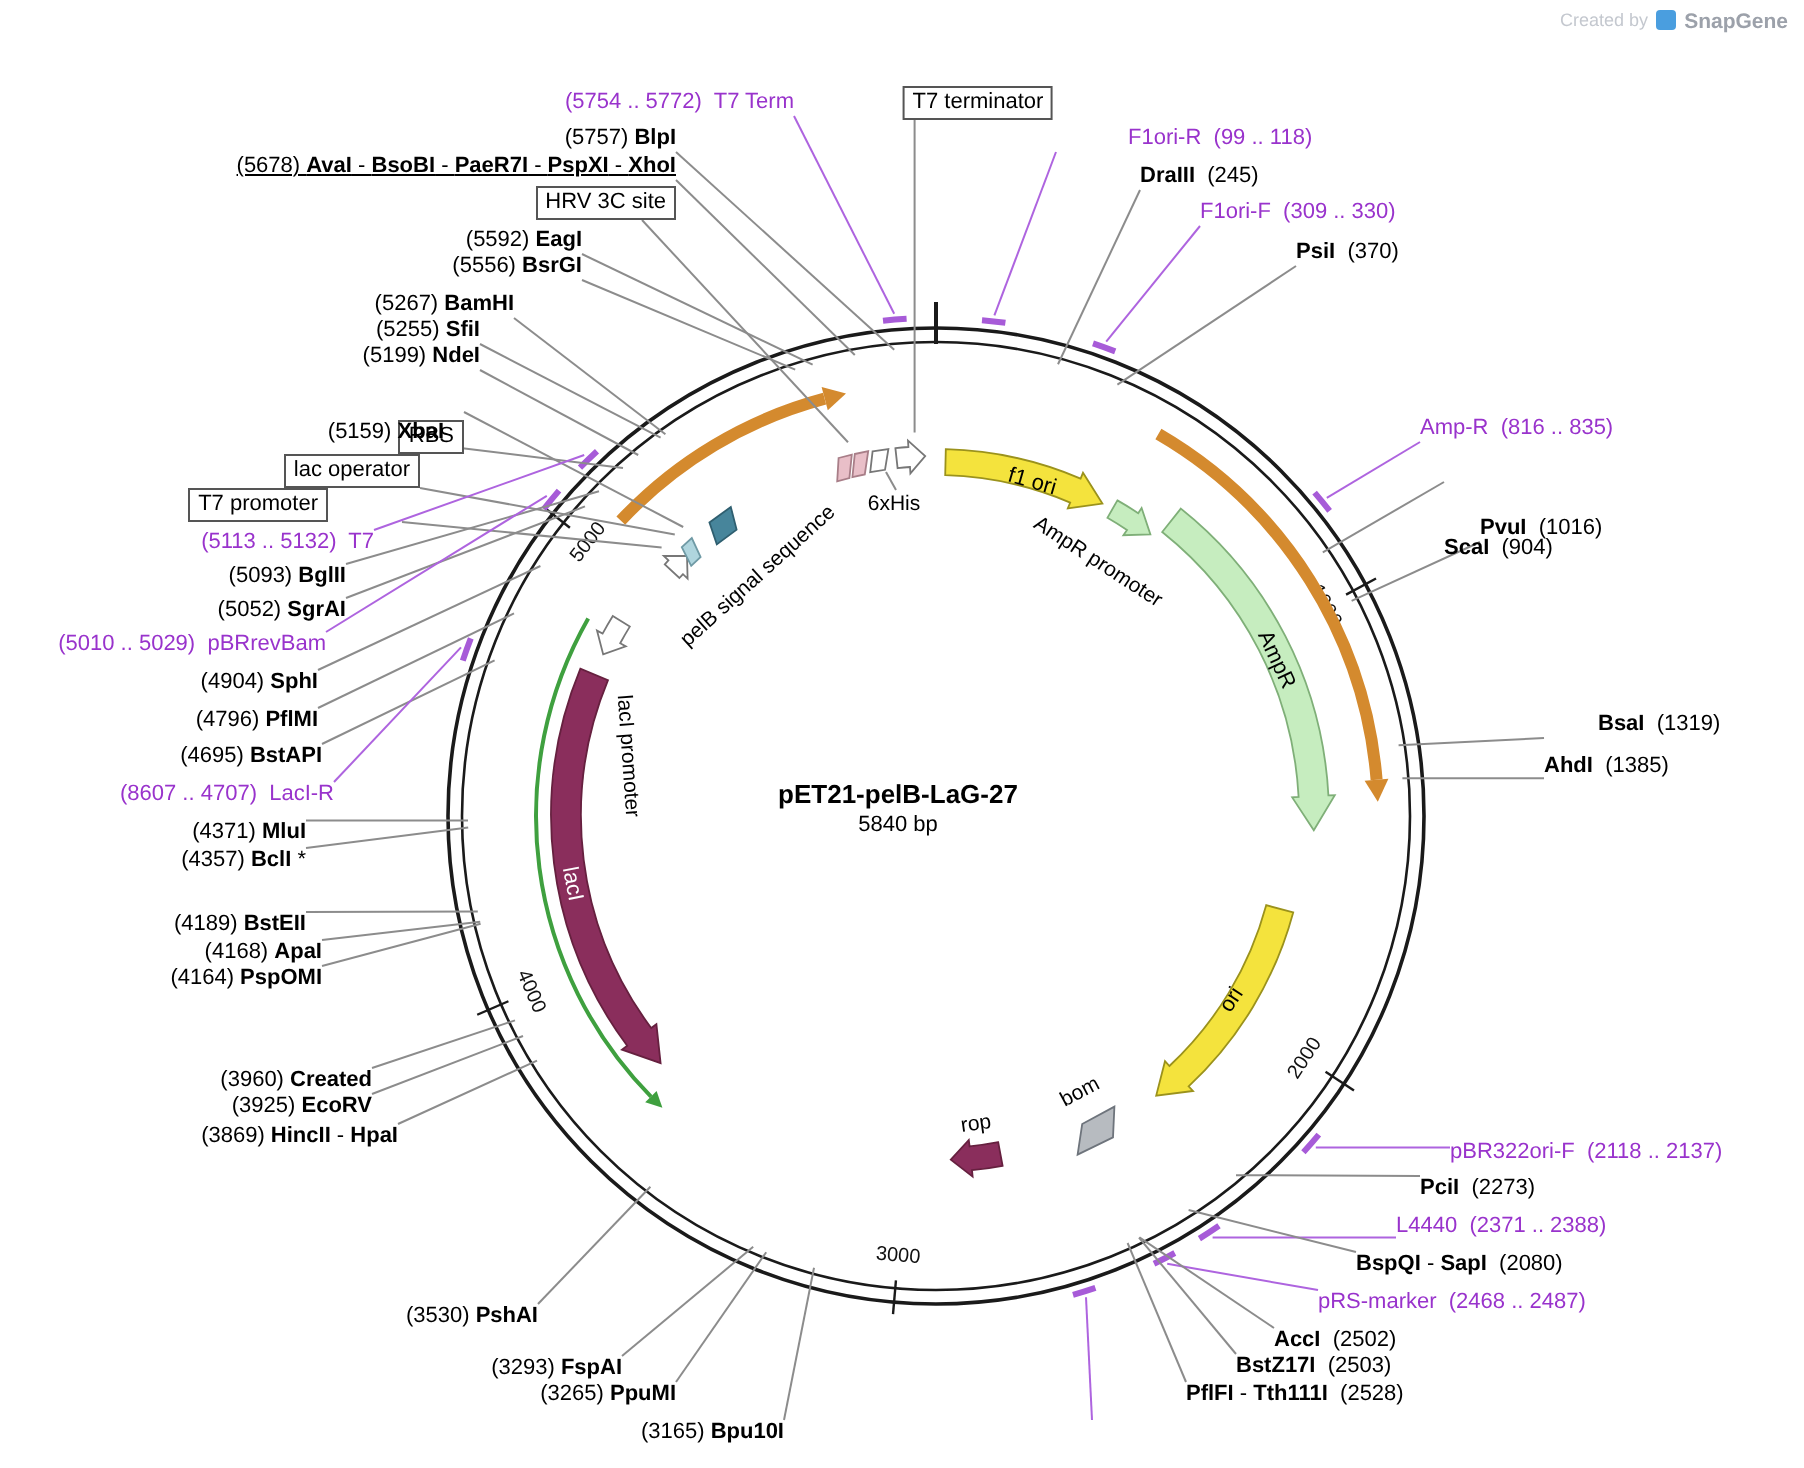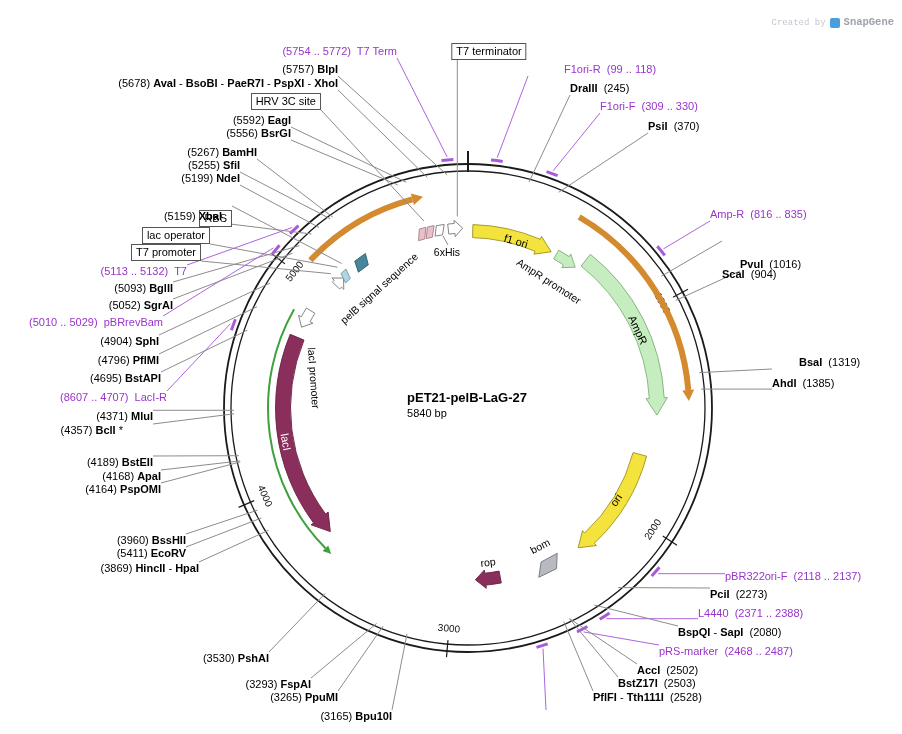--- a/index.html
+++ b/index.html
@@ -9,24 +9,24 @@
   #labels{position:absolute;left:0;top:0;width:100%;height:100%;}
   .lbl{position:absolute;font-size:11px;line-height:13px;color:#000;white-space:pre;}
   .lbl .b{font-weight:bold;}
   .lbl.purple{color:#9933CC;}
   .lbl.box{border:1px solid #555;padding:1px 4px;line-height:13px;background:#fff;}
   .box-white{background:#fff;border-color:#222;}
   .box-pink{background:#EFC6CE;border-color:#B08891;}
   .box-gray{background:#C6CBD2;border-color:#8A9099;margin-top:21px;}
   .box-teal{background:#B5DAE2;border-color:#7FA9B4;}
   .box-lgray{background:#D7DADF;border-color:#989FA8;}
-  #center-title{position:absolute;left:467px;top:404px;transform:translate(-50%,-50%);text-align:left;}
+  #center-title{position:absolute;left:449px;top:404px;transform:translate(-50%,-50%);text-align:center;}
   #center-title .pname{font-size:13px;font-weight:bold;color:#000;white-space:nowrap;}
   #center-title .psize{font-size:11px;color:#000;margin-top:2px;}
-  #watermark{position:absolute;top:16px;right:8px;display:flex;align-items:flex-end;gap:4px;font-family:Liberation Mono, monospace;}
+  #watermark{position:absolute;top:5px;right:8px;display:flex;align-items:flex-start;gap:4px;}
   #watermark .wm-created{font-size:9px;color:#C4C8CF;}
   #watermark .wm-logo{width:10px;height:10px;background:#4A9EDF;border-radius:2px;display:inline-block;}
   #watermark .wm-brand{font-size:10.5px;color:#9CA1AA;font-weight:600;}
 </style>
 </head>
 <body>
 
 <div id="canvas">
   <svg id="map-svg" width="902" height="734">
       <circle cx="468" cy="408" r="244" fill="none" stroke="#1A1A1A" stroke-width="1.8"></circle>
@@ -134,46 +134,46 @@
       <line x1="659.0" y1="645.0" x2="583.6" y2="631.9" stroke="#AE64DF" stroke-width="1"></line>
       <line x1="637.0" y1="664.0" x2="569.7" y2="618.7" stroke="#8C8C8C" stroke-width="1"></line>
       <line x1="618.0" y1="677.0" x2="569.5" y2="618.8" stroke="#8C8C8C" stroke-width="1"></line>
       <line x1="593.0" y1="691.0" x2="563.8" y2="621.5" stroke="#8C8C8C" stroke-width="1"></line>
       <line x1="546.0" y1="710.0" x2="543.0" y2="648.6" stroke="#AE64DF" stroke-width="1"></line>
       <line x1="448" y1="245" x2="443" y2="236" stroke="#8C8C8C" stroke-width="1"></line>
     </svg>
   <div id="labels">
       <div class="lbl purple" style="top: 45px; right: 505px;"><span>(5754 .. 5772)  T7 Term</span></div>
       <div class="lbl" style="top: 63px; right: 564px;"><span>(5757) </span><span class="b">BlpI</span></div>
-      <div class="lbl" style="top: 77px; right: 564px;"><span>(5678) </span><span class="b">AvaI</span><span> - </span><span class="b">BsoBI</span><span> - </span><span class="b">PaeR7I</span><span> - </span><span class="b">PspXI</span><span> - </span><span class="b">XhoI</span></div>
-      <div class="lbl box box-pink" style="top: 93px; right: 581px; margin-left: 27px;"><span>HRV 3C site</span></div>
+      <div class="lbl" style="top: 77px; right: 564px; text-decoration: underline;"><span>(5678) </span><span class="b">AvaI</span><span> - </span><span class="b">BsoBI</span><span> - </span><span class="b">PaeR7I</span><span> - </span><span class="b">PspXI</span><span> - </span><span class="b">XhoI</span></div>
+      <div class="lbl box box-pink" style="top: 93px; right: 564px; margin-left: 27px;"><span>HRV 3C site</span></div>
       <div class="lbl" style="top: 114px; right: 611px;"><span>(5592) </span><span class="b">EagI</span></div>
       <div class="lbl" style="top: 127px; right: 611px;"><span>(5556) </span><span class="b">BsrGI</span></div>
       <div class="lbl" style="top: 146px; right: 645px;"><span>(5267) </span><span class="b">BamHI</span></div>
       <div class="lbl" style="top: 159px; right: 662px;"><span>(5255) </span><span class="b">SfiI</span></div>
       <div class="lbl" style="top: 172px; right: 662px;"><span>(5199) </span><span class="b">NdeI</span></div>
       <div class="lbl box box-gray" style="top: 189px; right: 670px;"><span>RBS</span></div>
       <div class="lbl" style="top: 210px; right: 680px;"><span>(5159) </span><span class="b">XbaI</span></div>
       <div class="lbl box box-teal" style="top: 227px; right: 692px;"><span>lac operator</span></div>
-      <div class="lbl box box-lgray" style="top: 244px; right: 701px;"><span>T7 promoter</span></div>
+      <div class="lbl box box-lgray" style="top: 244px; right: 738px;"><span>T7 promoter</span></div>
       <div class="lbl purple" style="top: 265px; right: 715px; padding-left: 16px;"><span>(5113 .. 5132)  T7</span></div>
       <div class="lbl" style="top: 282px; right: 729px;"><span>(5093) </span><span class="b">BglII</span></div>
       <div class="lbl" style="top: 299px; right: 729px;"><span>(5052) </span><span class="b">SgrAI</span></div>
       <div class="lbl purple" style="top: 316px; right: 739px;"><span>(5010 .. 5029)  pBRrevBam</span></div>
       <div class="lbl" style="top: 335px; right: 743px;"><span>(4904) </span><span class="b">SphI</span></div>
       <div class="lbl" style="top: 354px; right: 743px;"><span>(4796) </span><span class="b">PflMI</span></div>
       <div class="lbl" style="top: 372px; right: 741px;"><span>(4695) </span><span class="b">BstAPI</span></div>
       <div class="lbl purple" style="top: 391px; right: 735px;"><span>(8607 .. 4707)  LacI-R</span></div>
       <div class="lbl" style="top: 410px; right: 749px;"><span>(4371) </span><span class="b">MluI</span></div>
-      <div class="lbl" style="top: 424px; right: 779px; padding-left: 36px;"><span>(4357) </span><span class="b">BclI</span><span> *</span></div>
+      <div class="lbl" style="top: 424px; right: 749px; padding-left: 36px;"><span>(4357) </span><span class="b">BclI</span><span> *</span></div>
       <div class="lbl" style="top: 456px; right: 749px;"><span>(4189) </span><span class="b">BstEII</span></div>
       <div class="lbl" style="top: 470px; right: 741px;"><span>(4168) </span><span class="b">ApaI</span></div>
       <div class="lbl" style="top: 483px; right: 741px;"><span>(4164) </span><span class="b">PspOMI</span></div>
-      <div class="lbl" style="top: 534px; right: 716px;"><span>(3960) </span><span class="b">BssHII</span></div>
-      <div class="lbl" style="top: 547px; right: 716px;"><span>(5411) </span><span class="b">EcoRV</span></div>
+      <div class="lbl" style="top: 534px; right: 716px;"><span>(3960) </span><span class="b">Created</span></div>
+      <div class="lbl" style="top: 547px; right: 716px;"><span>(3925) </span><span class="b">EcoRV</span></div>
       <div class="lbl" style="top: 562px; right: 703px;"><span>(3869) </span><span class="b">HincII</span><span> - </span><span class="b">HpaI</span></div>
       <div class="lbl" style="top: 652px; right: 633px;"><span>(3530) </span><span class="b">PshAI</span></div>
       <div class="lbl" style="top: 678px; right: 591px;"><span>(3293) </span><span class="b">FspAI</span></div>
       <div class="lbl" style="top: 691px; right: 564px;"><span>(3265) </span><span class="b">PpuMI</span></div>
       <div class="lbl" style="top: 710px; right: 510px;"><span>(3165) </span><span class="b">Bpu10I</span></div>
       <div class="lbl box box-white" style="top: 43px; left: 489px; transform: translateX(-50%);"><span>T7 terminator</span></div>
       <div class="lbl purple" style="top: 63px; left: 528px; padding-left: 36px;"><span>F1ori-R  (99 .. 118)</span></div>
       <div class="lbl" style="top: 82px; left: 570px;"><span class="b">DraIII</span><span>  (245)</span></div>
       <div class="lbl purple" style="top: 100px; left: 600px;"><span>F1ori-F  (309 .. 330)</span></div>
       <div class="lbl" style="top: 120px; left: 648px;"><span class="b">PsiI</span><span>  (370)</span></div>

